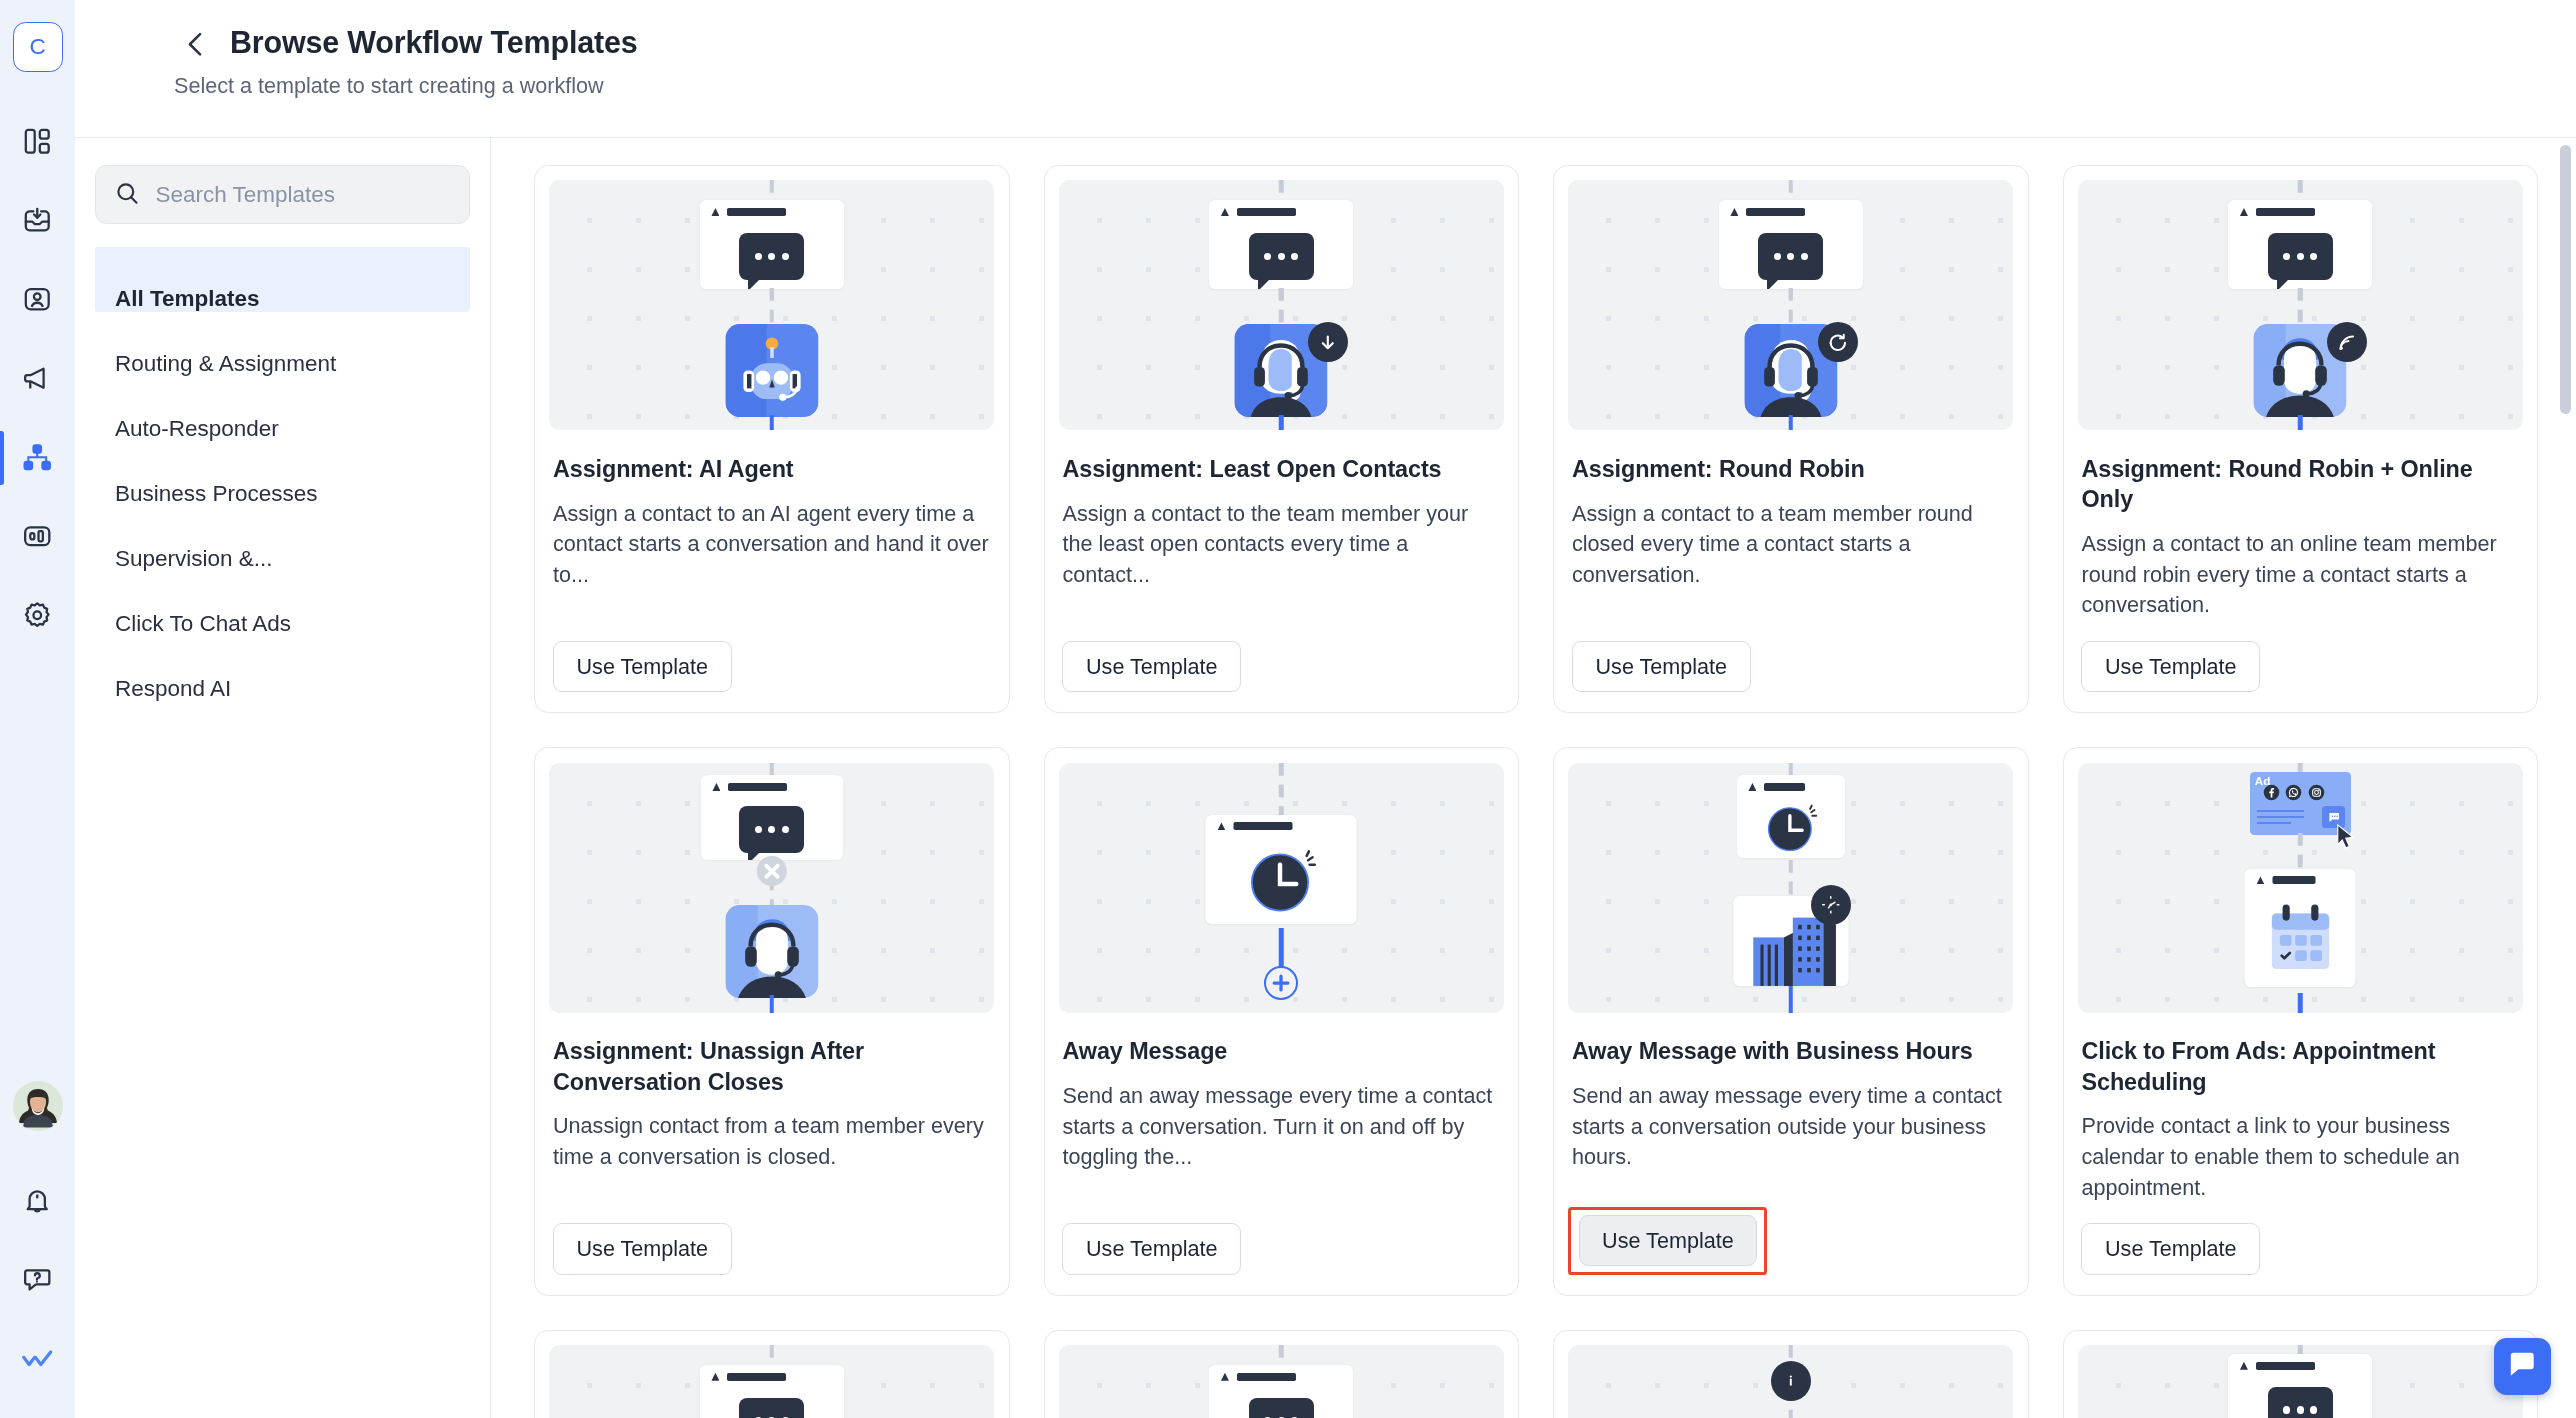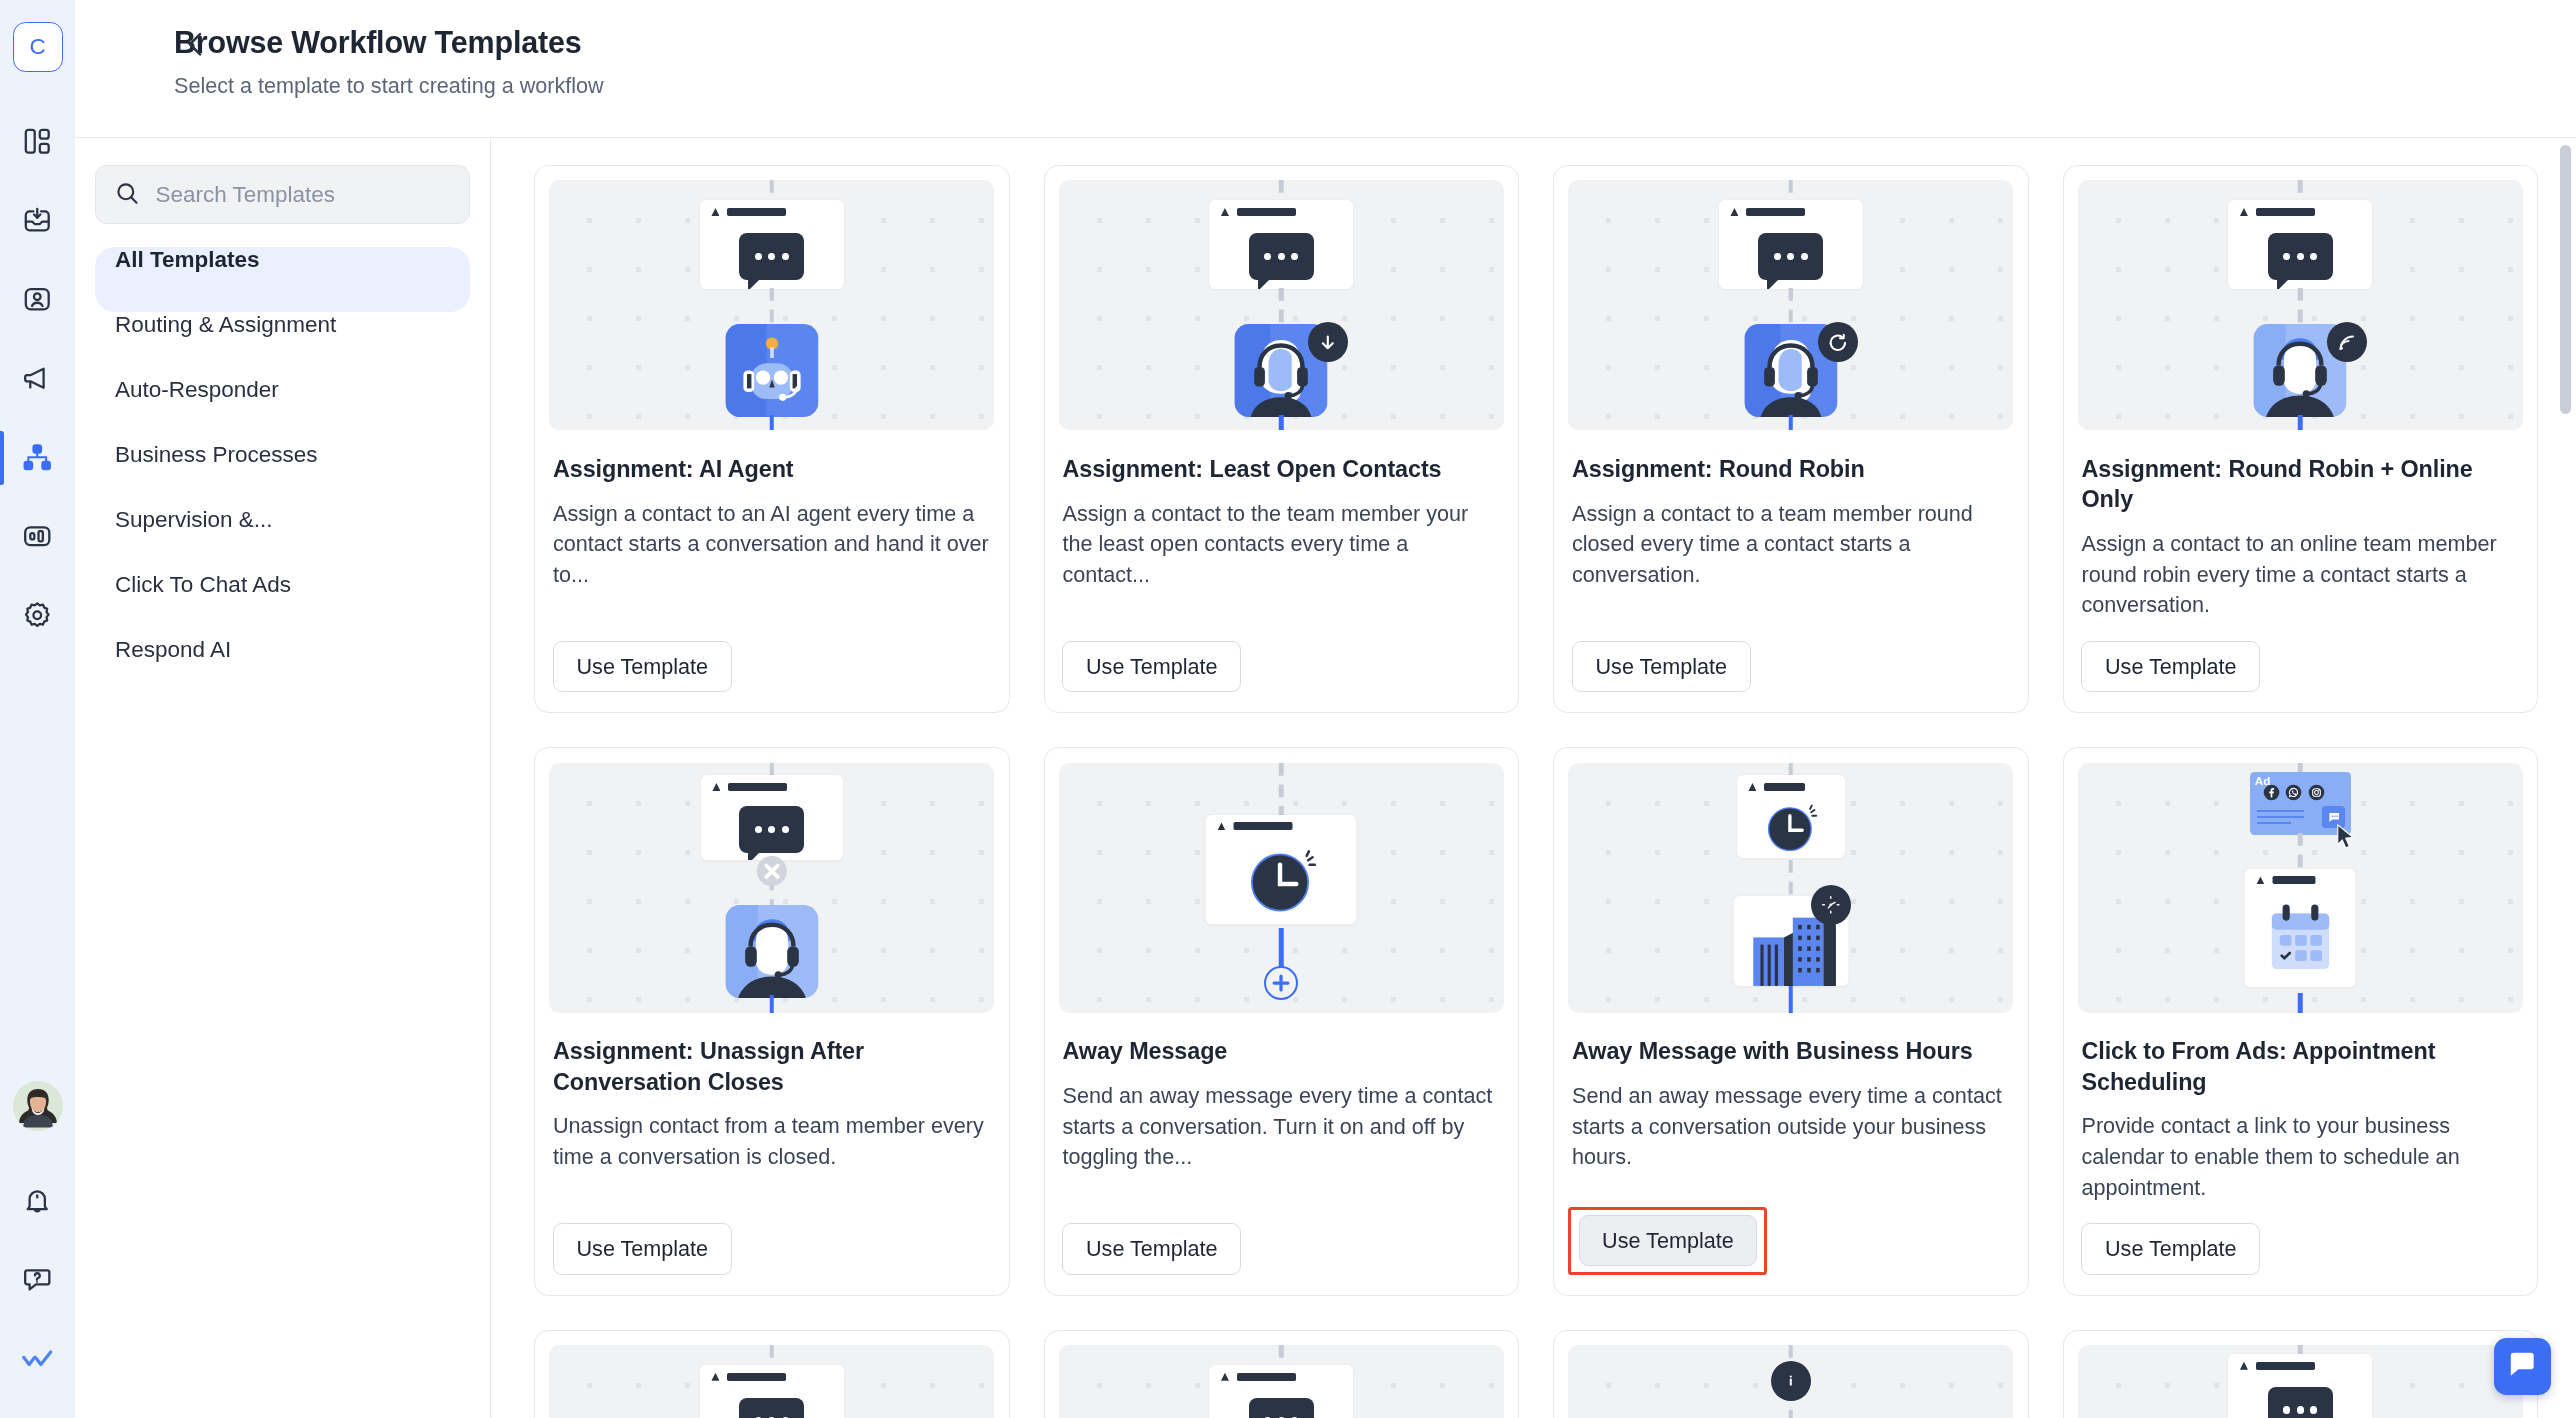--- a/index.html
+++ b/index.html
@@ -51,21 +51,21 @@
     height: 137px; flex: 0 0 137px;
     padding: 20px 40px 0 99px;
     position: relative; background: #fff;
   }
   .back-chevron {
     position: absolute; left: 106px; top: 29px;
     width: 30.5px; height: 30.5px; cursor: pointer;
   }
   .page-title {
     font-size: 30.5px; font-weight: 700; color: #1e2533;
-    letter-spacing: -0.2px; margin-top: 5.4px;
+    letter-spacing: -0.2px; margin-left: 56px; margin-top: 5.4px;
   }
   .page-sub {
     font-size: 21.6px; color: #5c6577; margin-top: 12.6px;
   }
   .primary-btn {
     position: absolute; right: 40px; top: 34px;
     background: #3b6df5; color: #fff;
     font-size: 22.5px; font-weight: 700;
     padding: 15.3px 30px; border: none; border-radius: 10px;
     cursor: pointer; white-space: nowrap;
@@ -85,22 +85,22 @@
     border-radius: 11.7px; padding: 0 18px; cursor: text;
   }
   .search-wrap svg { width: 27px; height: 27px; flex: 0 0 27px; }
   .search-input {
     border: none; outline: none; background: transparent;
     font-family: Liberation Sans, sans-serif; font-size: 22.5px; color: #2a3040; width: 100%;
   }
   .search-input::placeholder { color: #8a93a3; }
   .cat-list { margin-top: 23.4px; }
   .cat-item {
-    height: 65px; display: flex; align-items: flex-start;
-    padding: 0 20px; border-radius: 20px;
+    height: 65px; display: flex; align-items: flex-end;
+    padding: 0 20px; border-radius: 3px;
     font-size: 22.5px; color: #2a3040; cursor: pointer;
   }
   .cat-item.active { background: #eaf0fe; font-weight: 700; color: #1e2533; }
 
   
   .grid-scroll {
     flex: 1 1 auto; min-width: 0; height: 100%;
     overflow: hidden; position: relative; background: #fff;
     padding: 27px 38px 0 43px;
   }

